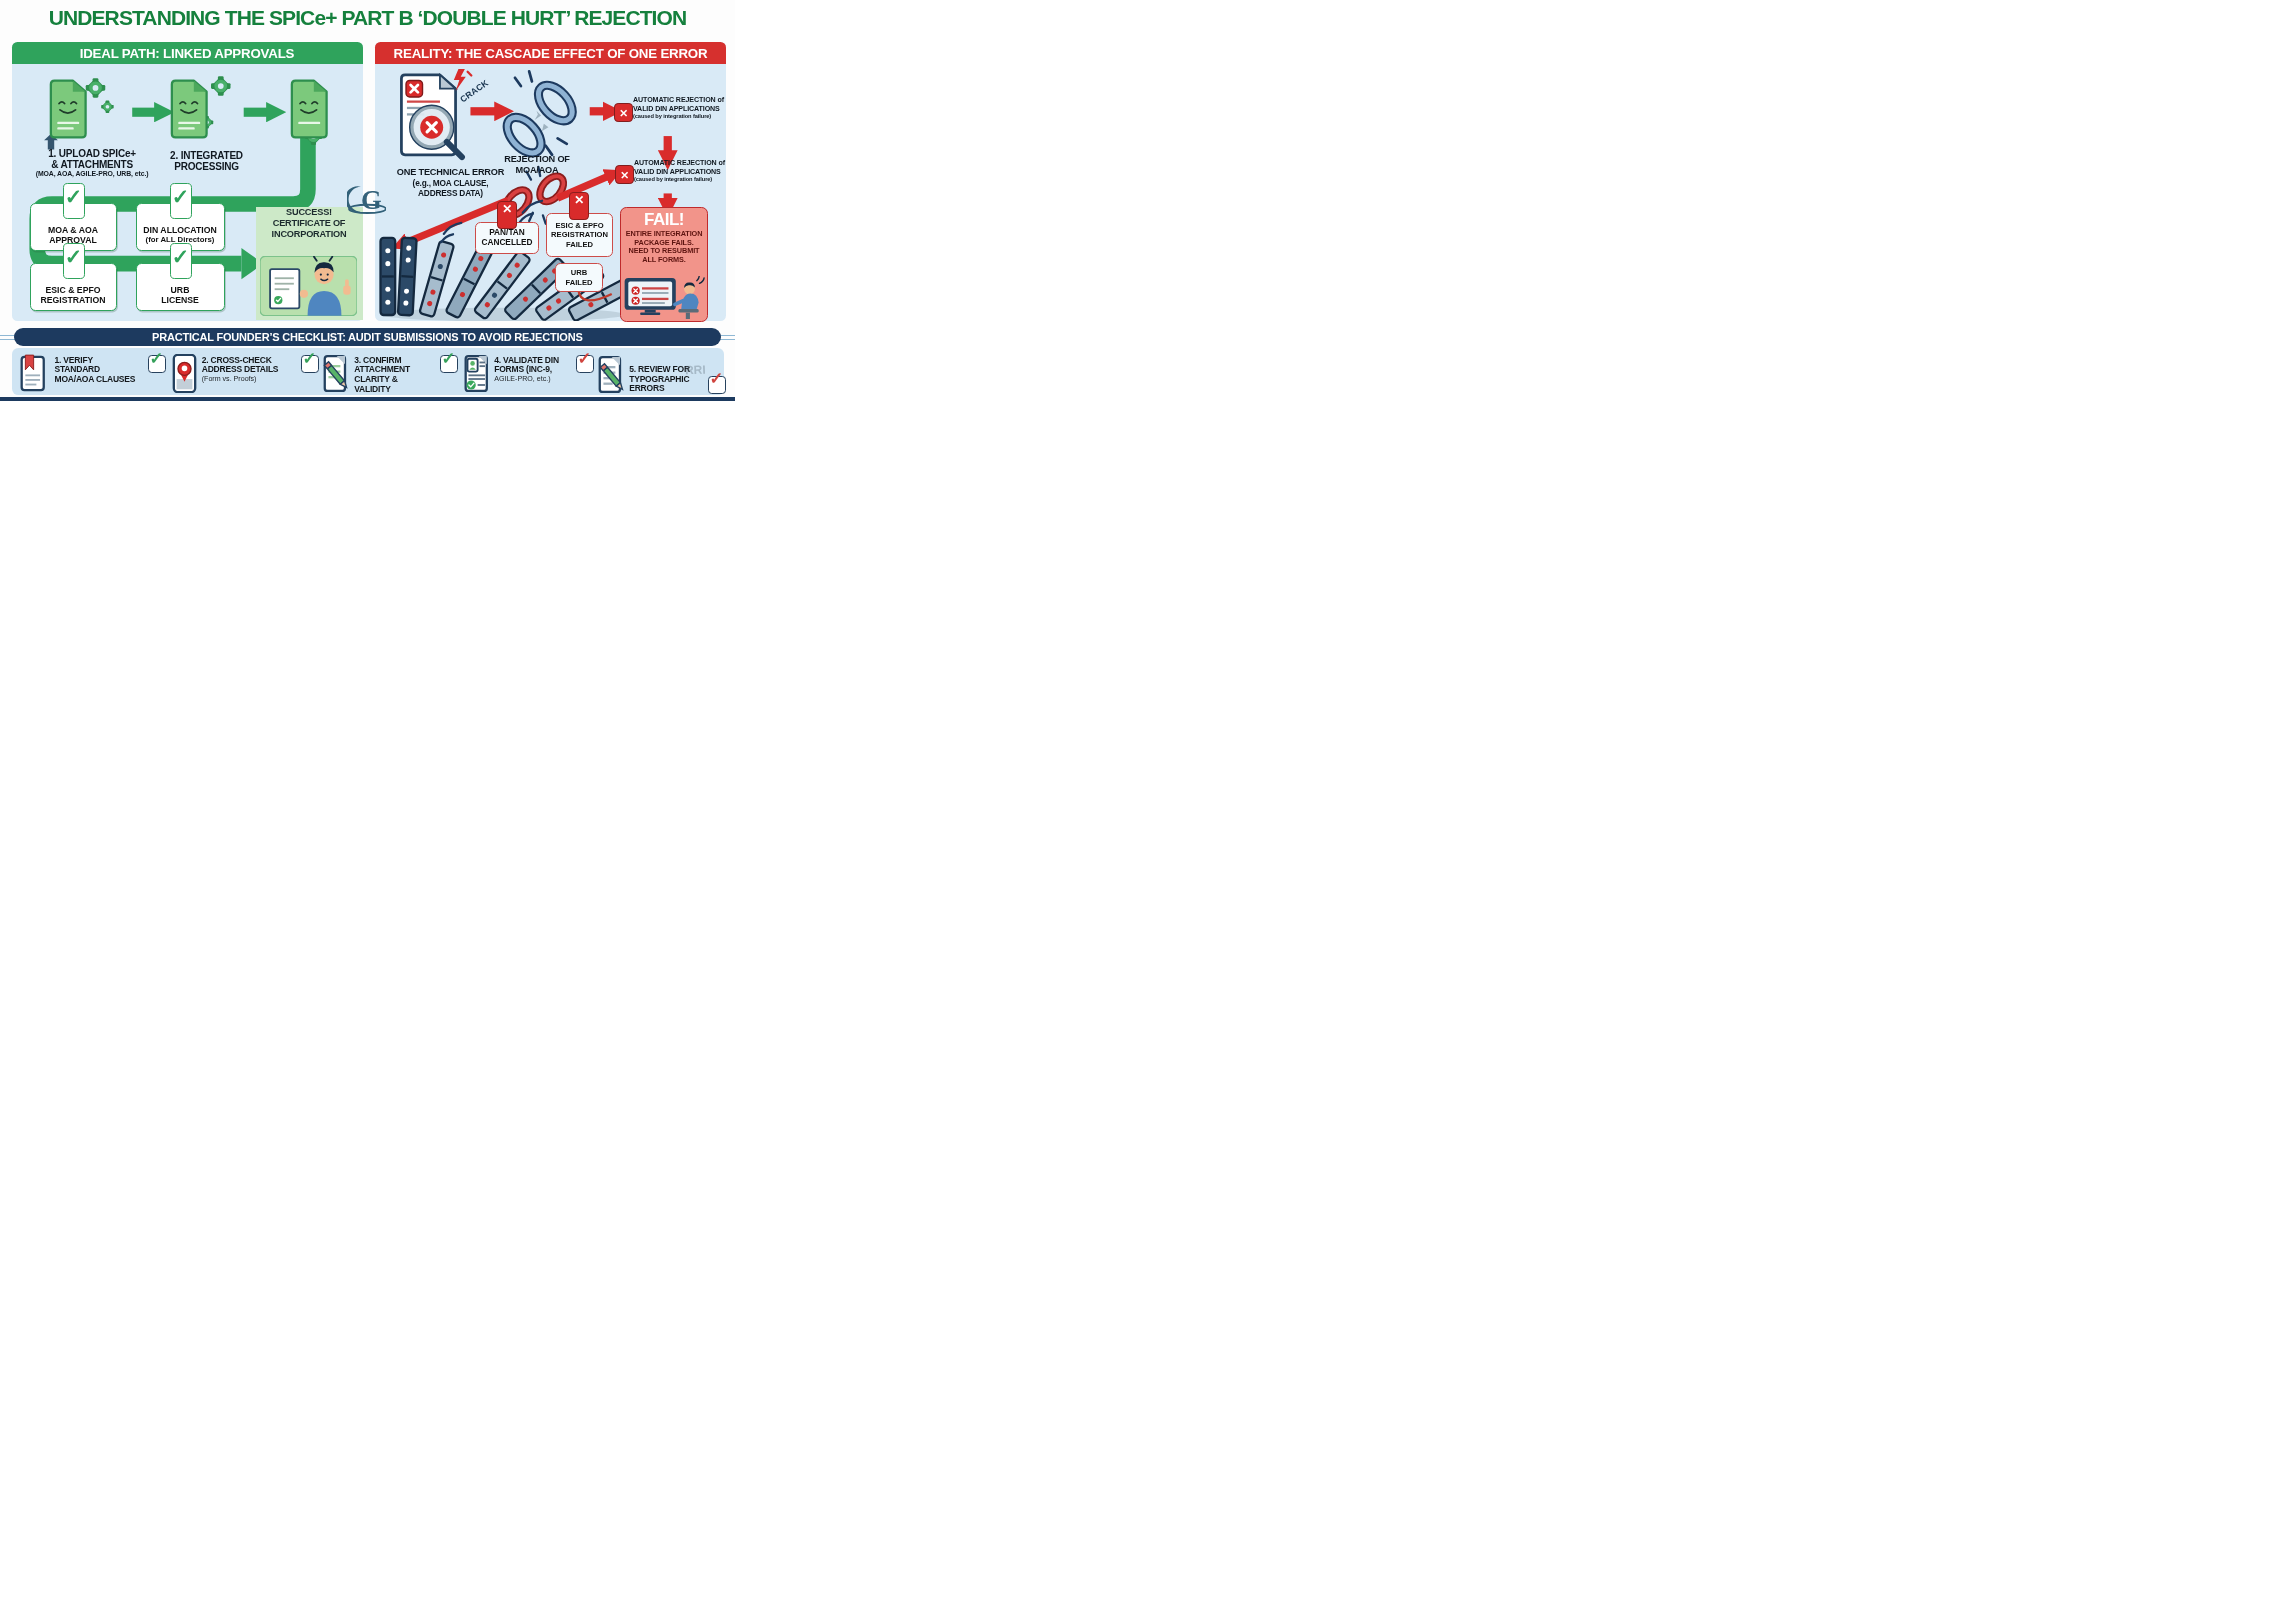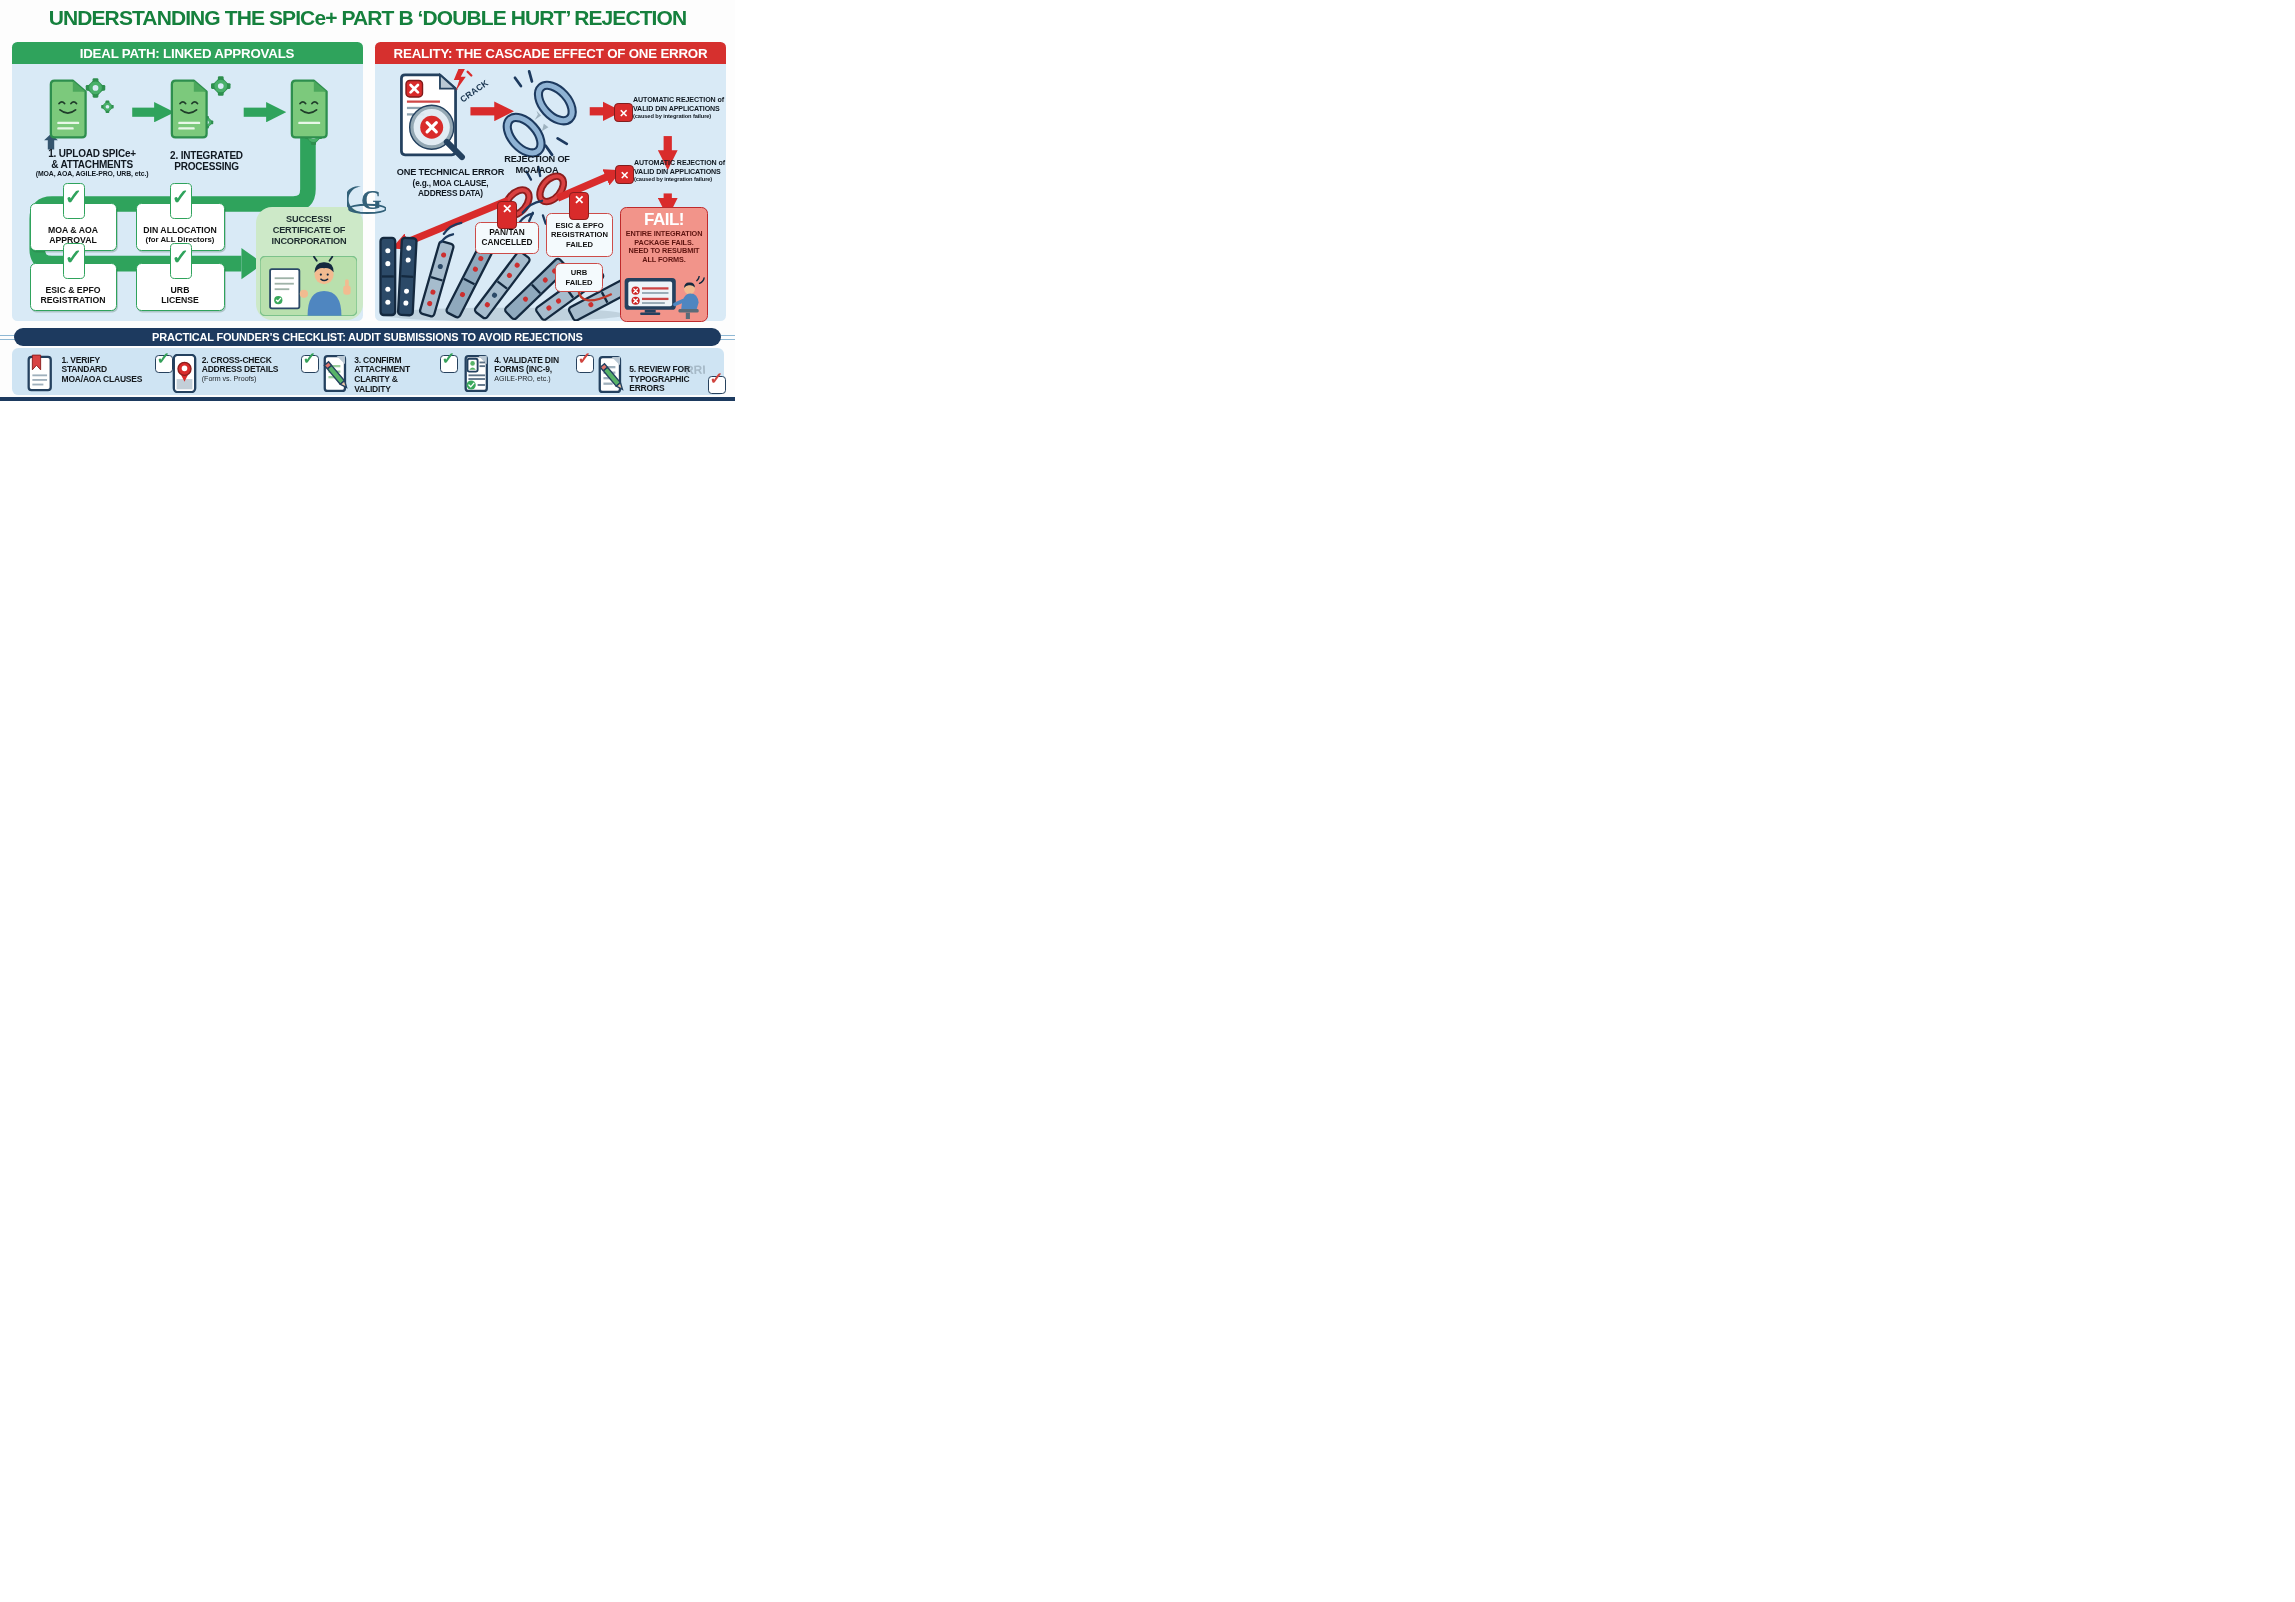--- a/index.html
+++ b/index.html
@@ -20,21 +20,21 @@
   .sn{font-size:6.9px;font-weight:bold;line-height:8.7px;color:#101820;letter-spacing:-0.1px;}
   .check-tab{position:absolute;width:20px;height:34px;background:#fff;border:1.8px solid #2fa35c;
              border-radius:4.6px;z-index:3;display:flex;align-items:flex-start;justify-content:center;}
   .check-tab span{font-size:21px;font-weight:bold;color:#2fa35c;line-height:25px;}
   .approval-box{position:absolute;width:85px;height:41px;background:#fff;border:1.8px solid #2fa35c;
                 border-radius:5.5px;z-index:2;display:flex;flex-direction:column;align-items:center;
                 justify-content:flex-end;padding-bottom:4.6px;box-shadow:0.9px 1.4px 0 rgba(40,90,60,.25);}
   .ab1{font-size:8.7px;font-weight:bold;line-height:10px;color:#111;}
   .ab2{font-size:7.8px;font-weight:bold;line-height:9.6px;color:#111;}
   .success-box{position:absolute;left:244px;top:165px;width:107px;height:113px;background:#cde9c8;
-               border-radius:16px;z-index:2;text-align:center;padding-top:7px;box-sizing:border-box;}
+               border-radius:0;z-index:2;text-align:center;padding-top:0;box-sizing:border-box;}
   .sx{font-size:9.2px;font-weight:bold;line-height:11px;color:#1c2b2e;letter-spacing:-0.2px;}
   .crack{position:absolute;left:83px;top:44px;z-index:2;font-size:8.7px;font-weight:bold;color:#16324d;
          transform:rotate(-35deg);letter-spacing:0.2px;}
   .rtxt{position:absolute;z-index:2;text-align:center;}
   .r20{font-size:9.2px;font-weight:bold;line-height:11px;color:#101820;letter-spacing:-0.2px;}
   .r18{font-size:8.3px;font-weight:bold;line-height:10px;color:#101820;letter-spacing:-0.2px;}
   .xbadge{position:absolute;width:17.4px;height:17.4px;background:#d92b2b;border:1.4px solid #801d1d;
           border-radius:4.1px;z-index:3;display:flex;align-items:center;justify-content:center;
           color:#fff;font-size:10.6px;font-weight:bold;}
   .xtab{position:absolute;width:18.4px;height:26px;background:#d92b2b;border:1.4px solid #8c1d1d;
@@ -424,21 +424,21 @@
     <path d="M30 4 A28 28 0 1 0 30 58 A23 23 0 1 1 30 4 Z" fill="#2a5a73"></path>
     <text x="30" y="52" font-family="Liberation Serif, serif" font-size="58" font-weight="bold" fill="#2a5a73">G</text>
     <ellipse cx="44" cy="52" rx="40" ry="9" fill="none" stroke="#2a5a73" stroke-width="4"></ellipse>
   </svg>
 
   <div class="hline" style="top:335px;"></div>
   <div class="hline" style="top:339px;"></div>
   <div class="pill">PRACTICAL FOUNDER’S CHECKLIST: AUDIT SUBMISSIONS TO AVOID REJECTIONS</div>
   <div class="cband"></div>
 
-  <div class="citem" style="left:25px;width:148px;gap:8px;">
+  <div class="citem" style="left:18px;width:148px;gap:8px;">
     <svg class="cicon" width="28.5" height="39" viewBox="0 0 62 84">
       <rect x="8" y="6" width="48" height="72" rx="6" fill="#fff" stroke="#24415f" stroke-width="5"></rect>
       <polygon points="16,2 34,2 34,34 25,24 16,34" fill="#d84343" stroke="#8c1d1d" stroke-width="2"></polygon>
       <line x1="16" y1="46" x2="48" y2="46" stroke="#9fb0bc" stroke-width="4"></line>
       <line x1="16" y1="56" x2="48" y2="56" stroke="#9fb0bc" stroke-width="4"></line>
       <line x1="16" y1="66" x2="40" y2="66" stroke="#9fb0bc" stroke-width="4"></line>
     </svg>
     <div class="ctext">
       <div class="cl">1. VERIFY STANDARD</div>
       <div class="cl">MOA/AOA CLAUSES</div>

